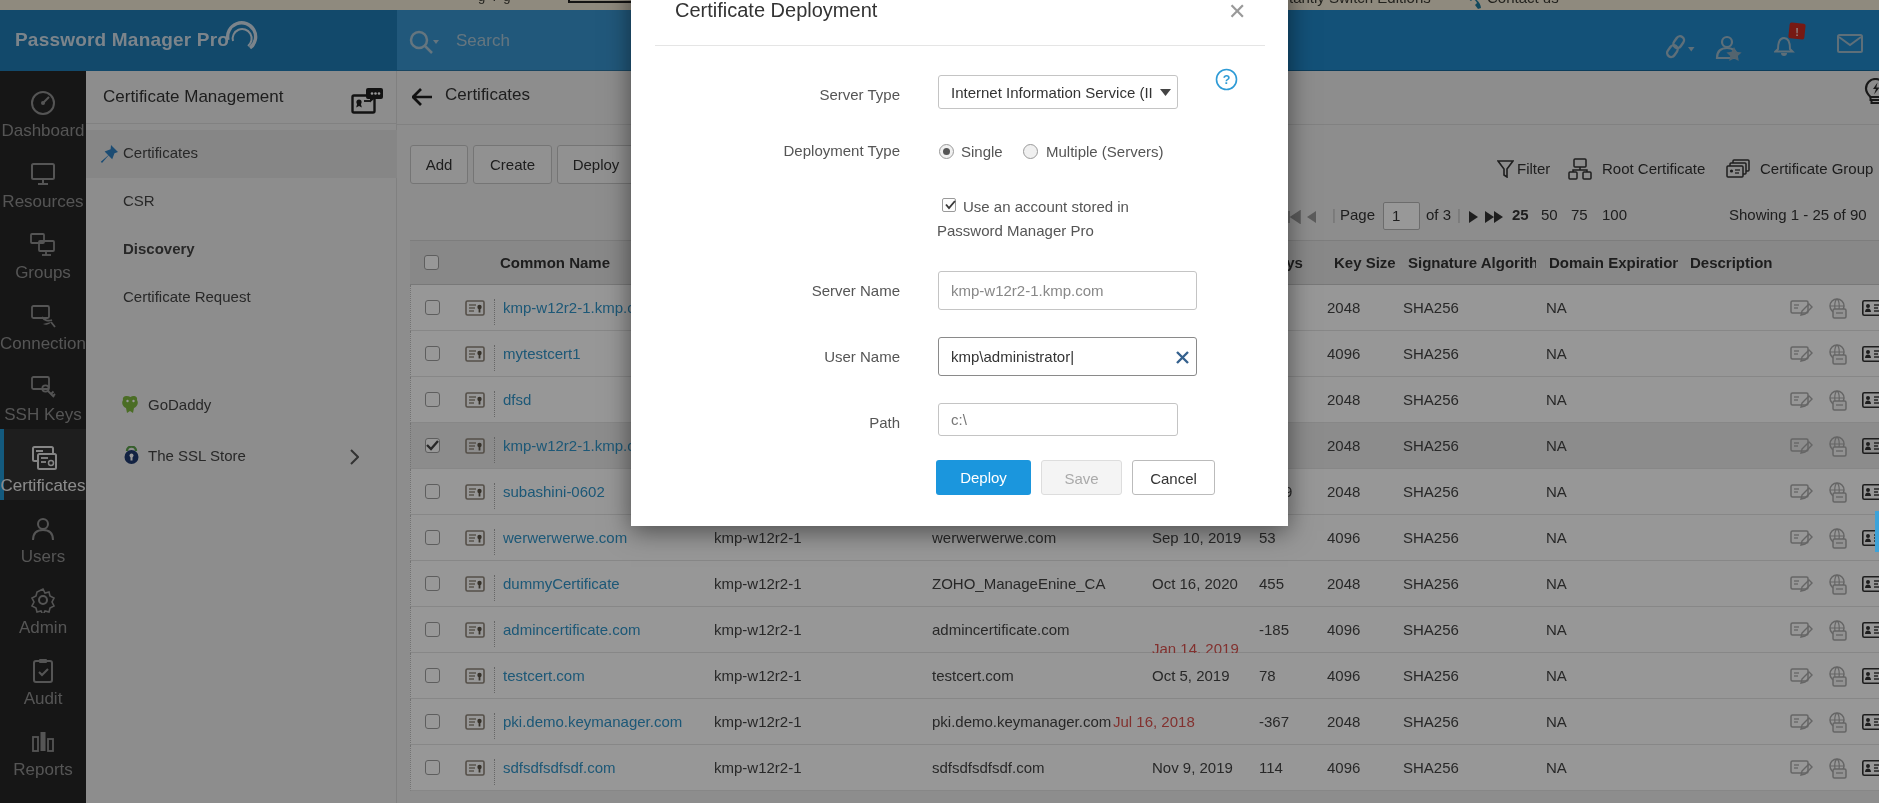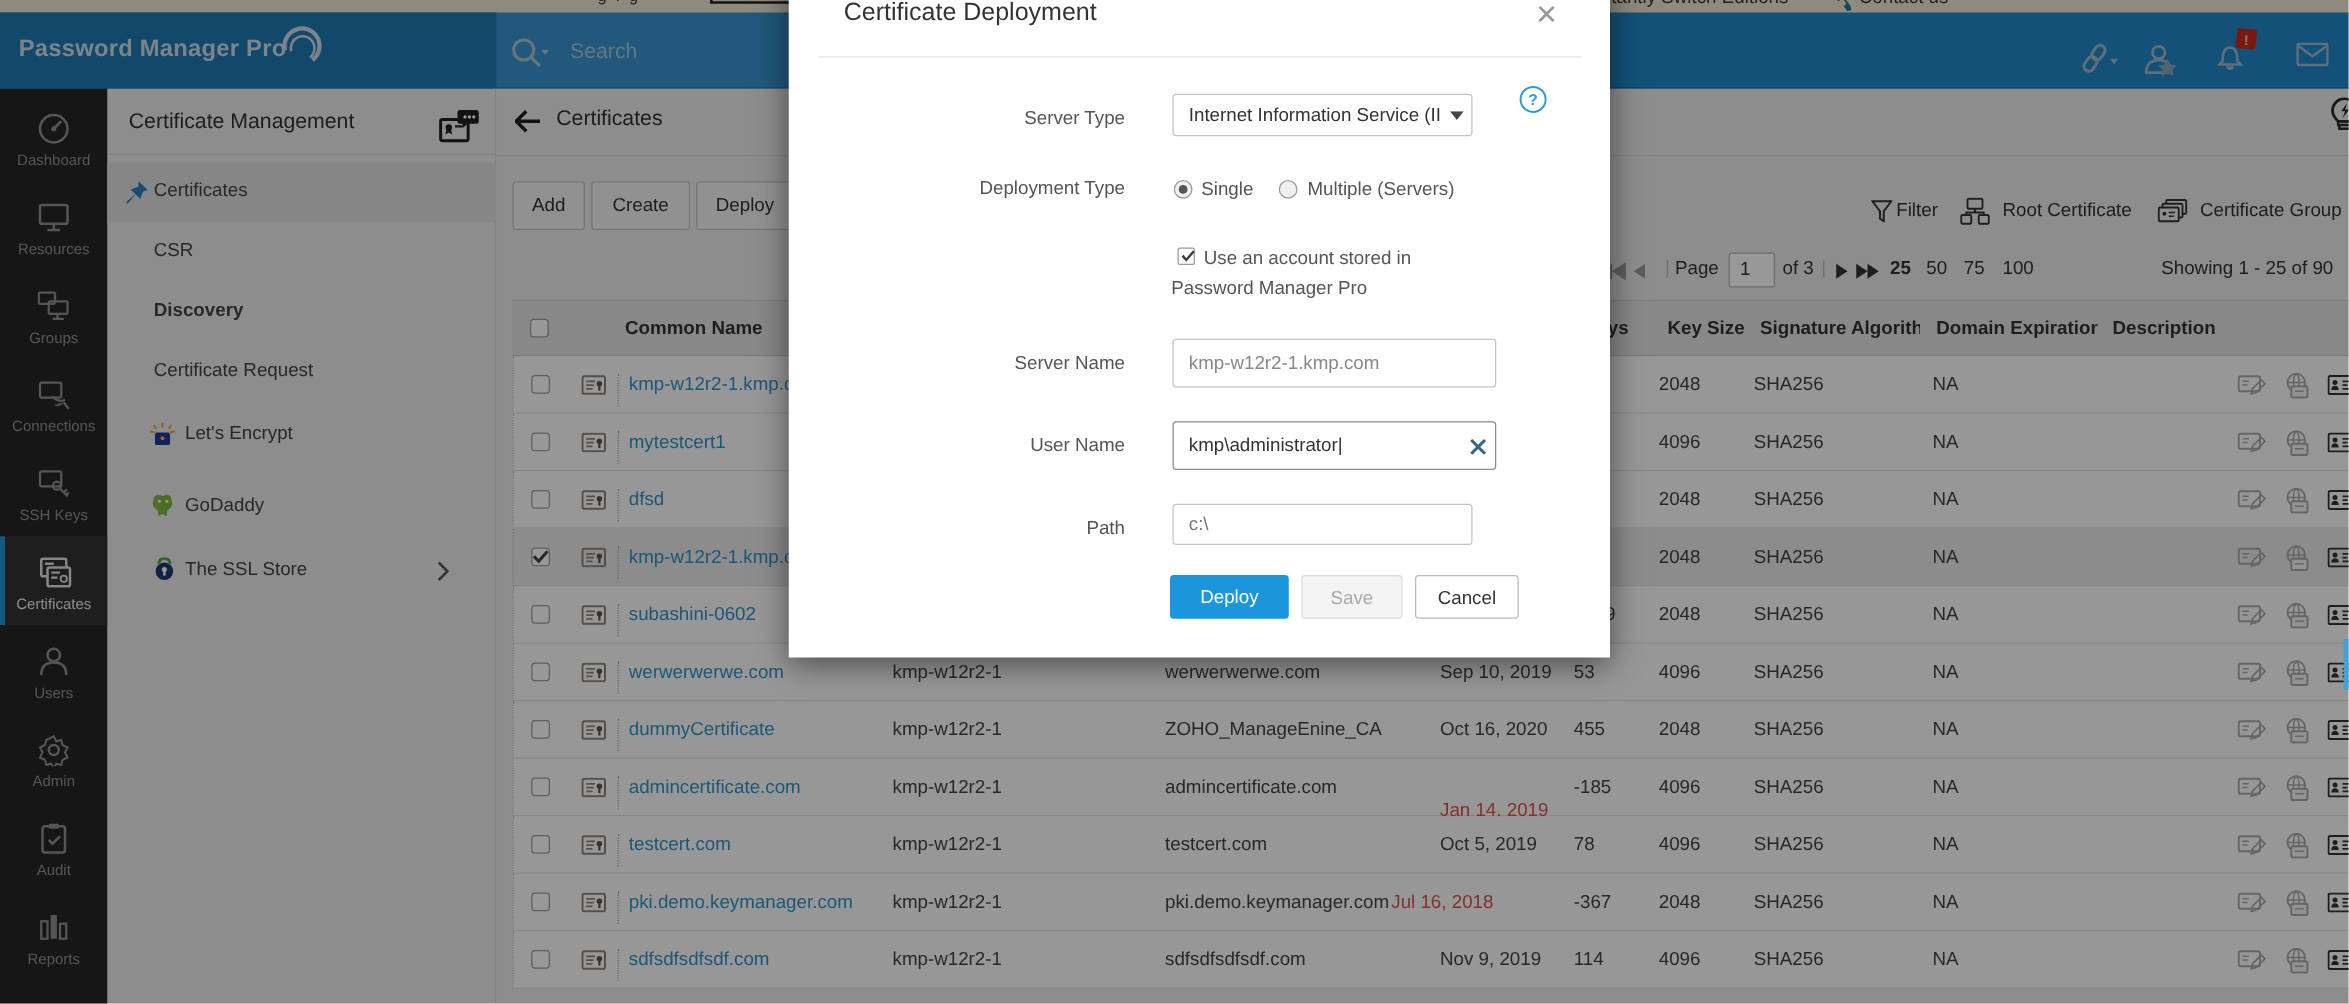--- a/index.html
+++ b/index.html
@@ -15,21 +15,21 @@
 
 #topbar { left:0; top:10px; width:1879px; height:61px; background:#2187c9; border-bottom:1px solid rgba(0,40,60,0.35); }
 #logozone { position:absolute; left:0; top:0; width:397px; height:61px; background:#1e7ab2; }
 #logotext { position:absolute; left:15px; top:19px; font-size:19px; font-weight:bold; color:#cfdde8; letter-spacing:0.2px; }
 #searchzone { position:absolute; left:397px; top:0; width:500px; height:61px; background:rgba(255,255,255,0.10); }
 #searchtext { position:absolute; left:59px; top:21px; font-size:17px; color:#a8c4d4; }
 
 
 #leftnav { left:0; top:71px; width:86px; height:732px; background:#262626; }
 .lnav { position:absolute; left:0; width:86px; height:71px; text-align:center; color:#8e8e8e; }
-.lnav .lbl { position:absolute; width:86px; top:47px; font-size:12px; }
+.lnav .lbl { position:absolute; width:86px; top:47px; font-size:17px; }
 .lnav svg { position:absolute; left:30px; top:16px; }
 .lnav.active { background:#333333; }
 .lnav.active .lbl { color:#e8e8e8; }
 .lnav.active .bluebar { position:absolute; left:0; top:0; width:4px; height:71px; background:#2196d3; }
 
 
 #sidenav { left:86px; top:71px; width:311px; height:732px; background:#ebebeb; border-right:1px solid #d6d6d6; }
 #sidehead { position:absolute; left:0; top:0; width:311px; height:53px; border-bottom:1px solid #d8d8d8; }
 #sidehead .t { position:absolute; left:17px; top:16px; font-size:17px; color:#333; }
 .smenu { position:absolute; left:0; width:311px; height:48px; font-size:15px; color:#444; }
@@ -234,34 +234,20 @@
     </div>
     <div class="smenu" style="top:107px;">
         <div class="t" style="left:37px;">CSR</div>
       </div>
     <div class="smenu" style="top:155px;">
         <div class="t" style="left:37px;font-weight:bold;">Discovery</div>
       </div>
     <div class="smenu" style="top:203px;">
         <div class="t" style="left:37px;">Certificate Request</div>
       </div>
-    <div class="smenu" style="top:253px;">
-      <svg width="20" height="20" viewBox="0 0 20 20" style="position:absolute;left:34px;top:14px;">
-        <g stroke="#e8a33d" stroke-width="1.6">
-            <line x1="10" y1="0" x2="10" y2="4"></line>
-            <line x1="3" y1="2" x2="5" y2="5"></line>
-            <line x1="17" y1="2" x2="15" y2="5"></line>
-            <line x1="0" y1="7" x2="4" y2="8"></line>
-            <line x1="20" y1="7" x2="16" y2="8"></line>
-          </g>
-        <rect x="4" y="8" width="12" height="10" rx="1.5" fill="#1f3a93"></rect>
-        <circle cx="10" cy="12.5" r="1.6" fill="#f5b945"></circle>
-      </svg>
-      <div class="t" style="left:62px;">Let's Encrypt</div>
-    </div>
     <div class="smenu" style="top:311px;">
       <svg width="19" height="20" viewBox="0 0 19 20" style="position:absolute;left:35px;top:13px;">
         <path d="M9.5 2 C6 0 1 1 2 5 c-2 3 0 7 3 8 l1 5 3-2 3 2 1-5 c3-1 5-5 3-8 c1-4-4-5-6.5-3 z" fill="#7db63f"></path>
         <circle cx="6.5" cy="6" r="1.2" fill="#fff"></circle>
           <circle cx="12.5" cy="6" r="1.2" fill="#fff"></circle>
       </svg>
       <div class="t" style="left:62px;">GoDaddy</div>
     </div>
     <div class="smenu" style="top:362px;">
       <svg width="17" height="19" viewBox="0 0 17 19" style="position:absolute;left:37px;top:13px;">

